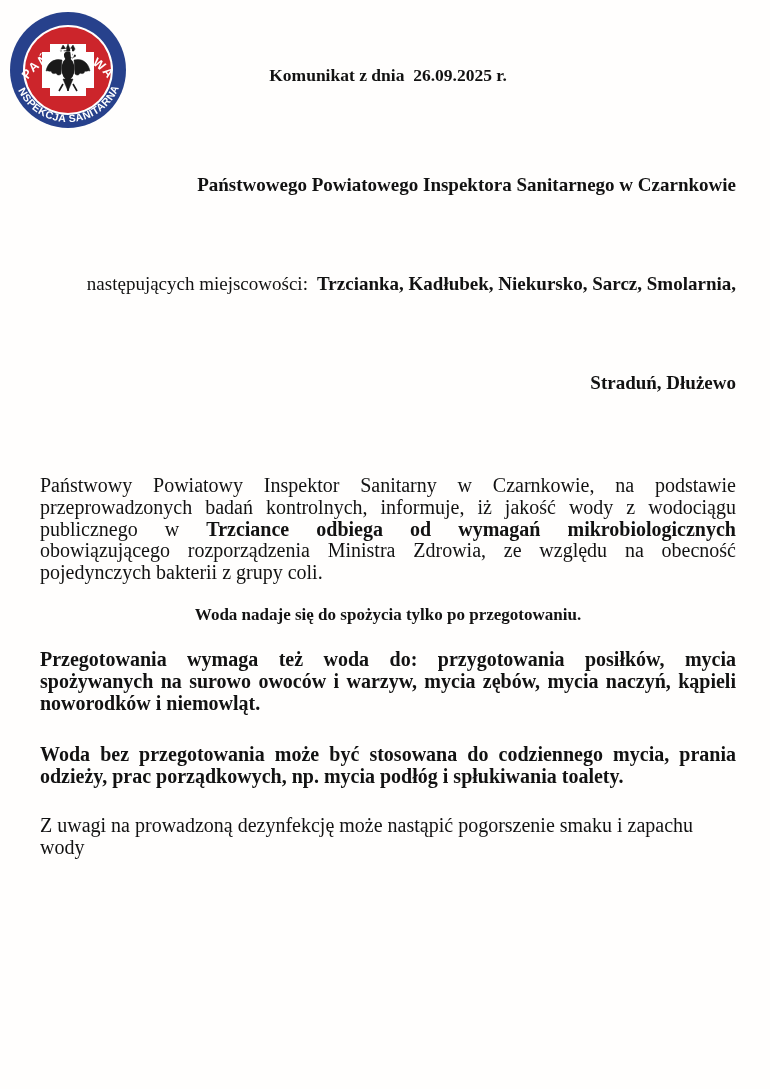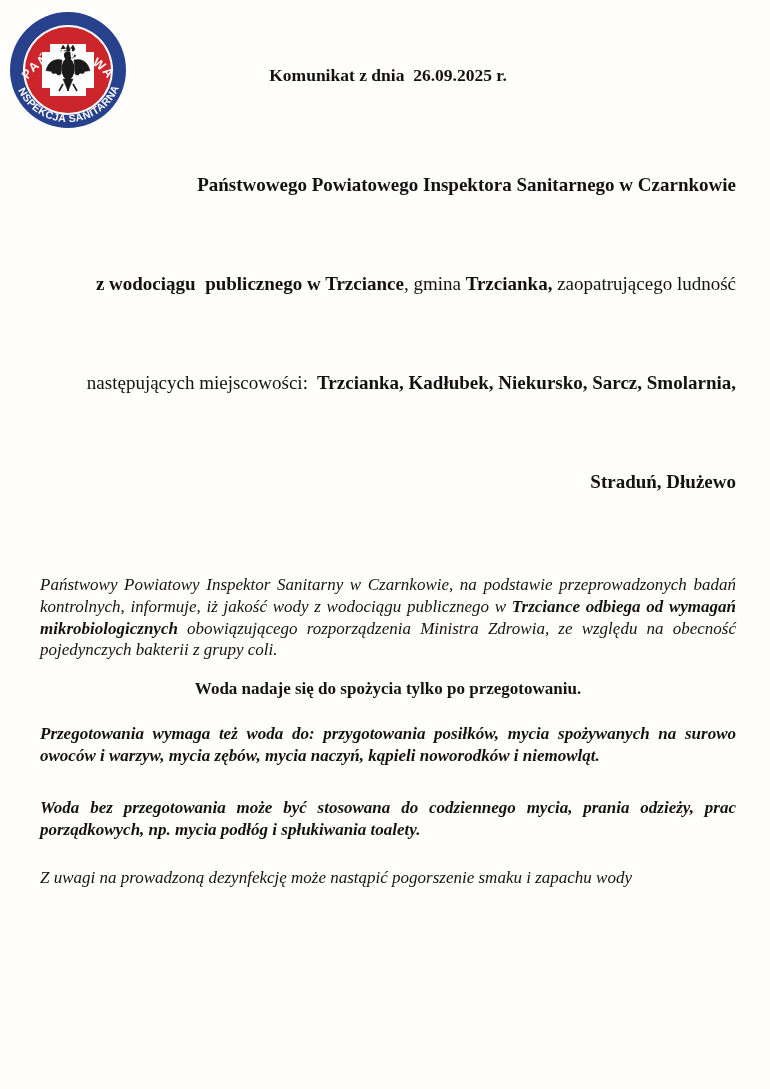--- a/index.html
+++ b/index.html
@@ -11,21 +11,21 @@
 
   
   .col{padding:0 34px 0 40px;}
 
   .title{margin-top:64px;text-align:center;font-weight:bold;font-size:17.5px;line-height:22px;white-space:pre-wrap;}
 
   .heading{margin-top:16px;text-align:right;font-size:19px;line-height:33px;white-space:pre-wrap;}
   .heading .b{font-weight:bold;}
   .heading .r{font-weight:normal;}
 
-  .para{font-size:17px;line-height:21.8px;text-align:justify;font-style:italic;}
+  .para{font-size:20px;line-height:21.8px;text-align:justify;}
   .p1{margin-top:10px;}
   .p1 .b{font-weight:bold;}
 
   .callout{margin-top:17px;text-align:center;font-weight:bold;font-size:17px;line-height:22px;}
 
   .p2{margin-top:23px;font-weight:bold;}
 
   .uwaga{margin-top:31px;}
   .uwaga .lbl{font-weight:bold;text-decoration:underline;}
   .uwaga .b{font-weight:bold;}
@@ -66,21 +66,20 @@
       </text>
     </svg>
   </div>
 
   <div class="col">
 
     <div class="title">Komunikat z dnia  26.09.2025 r.</div>
 
     <div class="heading">
       <div class="b">Państwowego Powiatowego Inspektora Sanitarnego w Czarnkowie</div>
-      <div><span class="b">z wodociągu  publicznego w Trzciance</span><span class="r">, gmina </span><span class="b">Trzcianka,</span><span class="r"> zaopatrującego ludność</span></div>
       <div><span class="r">następujących miejscowości:</span><span class="b">  Trzcianka, Kadłubek, Niekursko, Sarcz, Smolarnia,</span></div>
       <div class="b">Straduń, Dłużewo</div>
     </div>
 
     <p class="para p1"><span>Państwowy Powiatowy Inspektor Sanitarny w Czarnkowie, na podstawie przeprowadzonych badań kontrolnych, informuje, iż jakość wody z wodociągu publicznego w </span><span class="b">Trzciance odbiega od wymagań mikrobiologicznych</span><span> obowiązującego rozporządzenia Ministra Zdrowia, ze względu na obecność pojedynczych bakterii z grupy coli.</span></p>
 
     <div class="callout">Woda nadaje się do spożycia tylko po przegotowaniu.</div>
 
     <p class="para p2">Przegotowania wymaga też woda do: przygotowania posiłków, mycia spożywanych na surowo owoców i warzyw, mycia zębów, mycia naczyń, kąpieli noworodków i niemowląt.</p>
 

